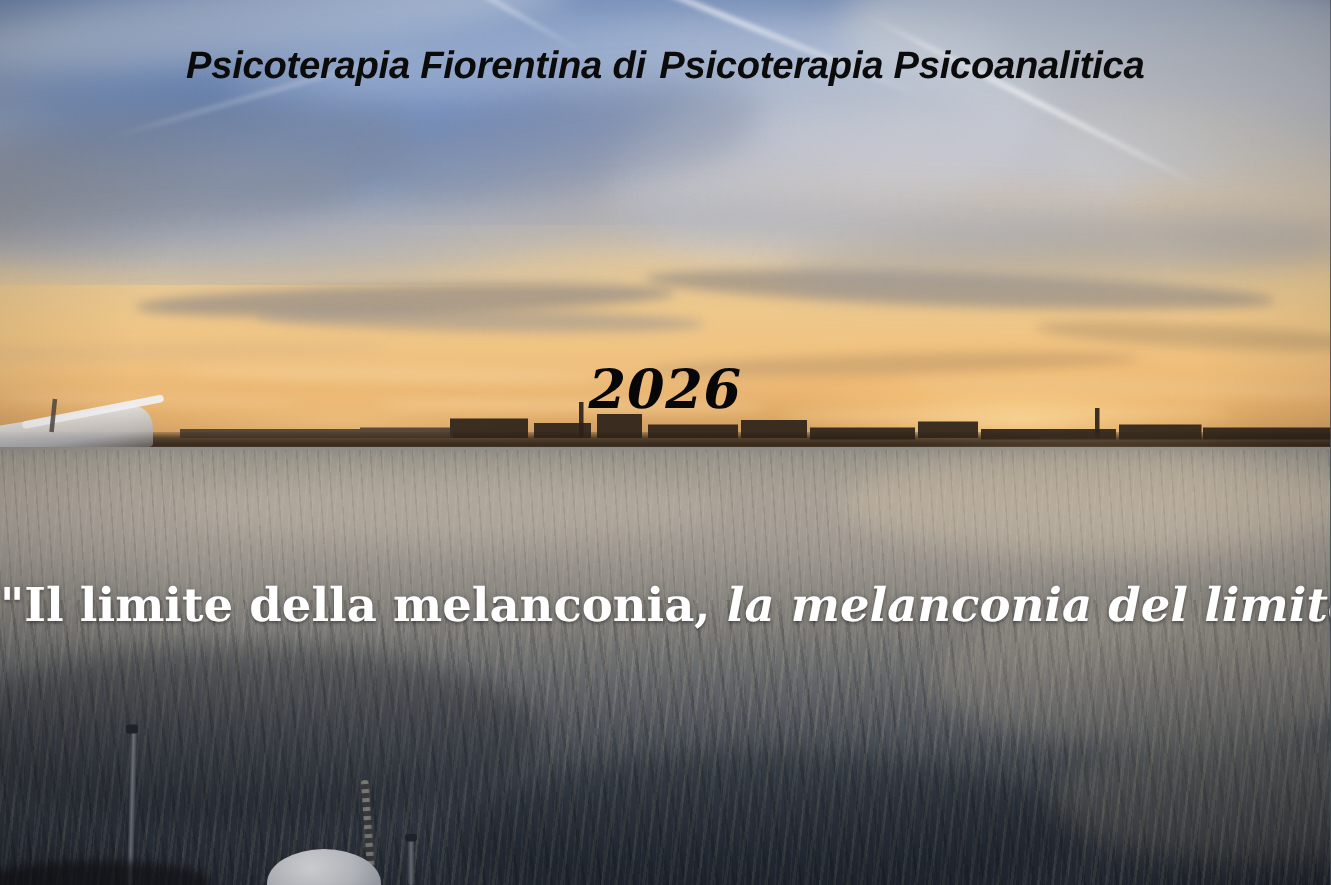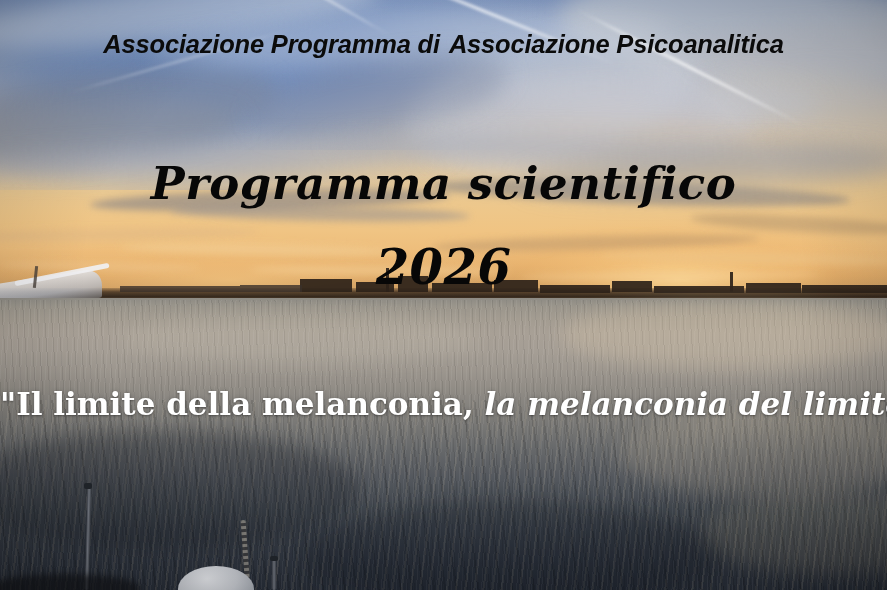--- a/index.html
+++ b/index.html
@@ -313,21 +313,21 @@
   }
 
   .year {
     position: absolute;
     left: 0; top: 239px;
     width: 887px;
     text-align: center;
     font-family: "DejaVu Serif", "Liberation Serif", serif;
     font-style: italic;
     font-weight: bold;
-    font-size: 48px;
+    font-size: 36px;
     letter-spacing: 0.5px;
     color: #070707;
     white-space: nowrap;
   }
 
   .quote-block {
     position: absolute;
     left: 0; top: 384px;
     width: 887px;
     text-align: center;
@@ -432,24 +432,23 @@
     <div class="stanchion2-cap"></div>
     <div class="fender"></div>
     <div class="hull-dark"></div>
 
     <div class="vignette"></div>
   </div>
 
   <div class="text-layer">
 
     <div class="assoc-title">
-      <span>Associazione Programma di</span><span class="gap"></span><span>Associazione Psicoanalitica</span>
+      <span>Psicoterapia Fiorentina di</span><span class="gap"></span><span>Psicoterapia Psicoanalitica</span>
     </div>
 
-    <div class="programma">Programma scientifico</div>
 
     <div class="year">2026</div>
 
     <div class="quote-block">
       <div class="quote-line">
         <span>"</span><span>Il limite della melanconia,</span>
         <span class="it">la melanconia del limite.</span>
       </div>
     </div>
 

